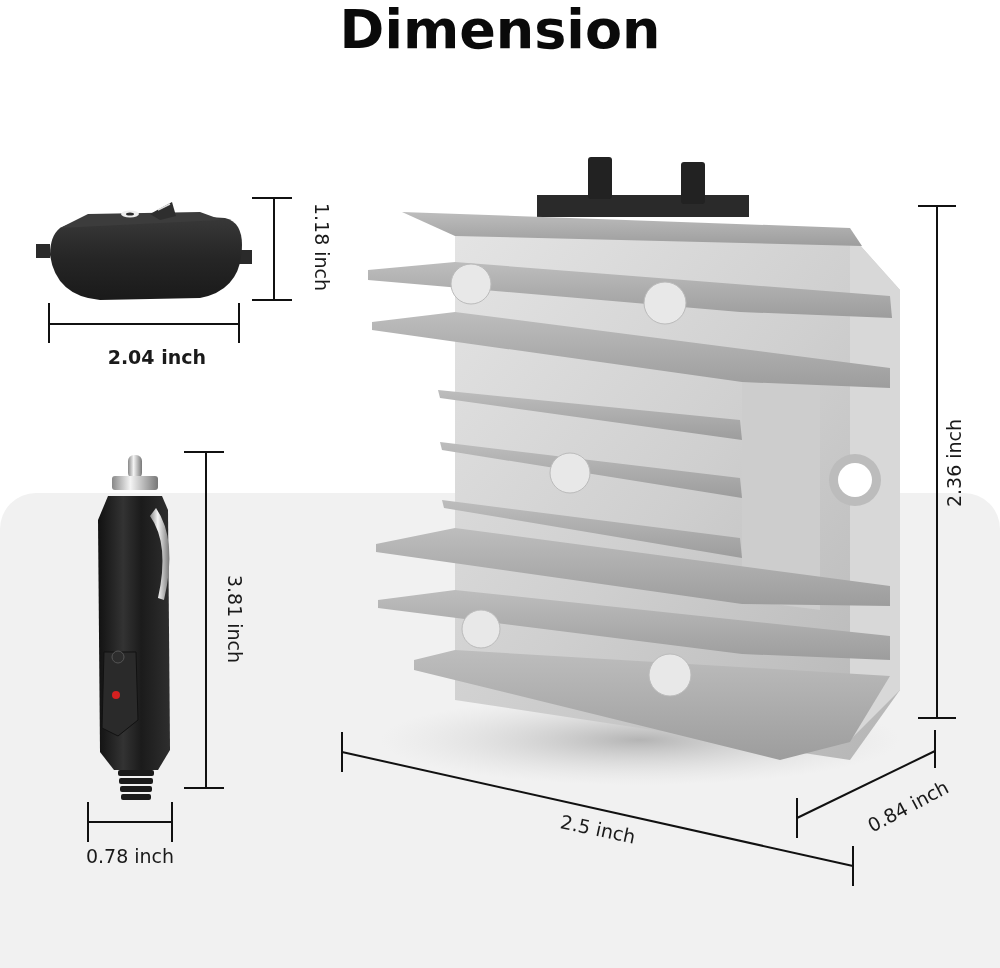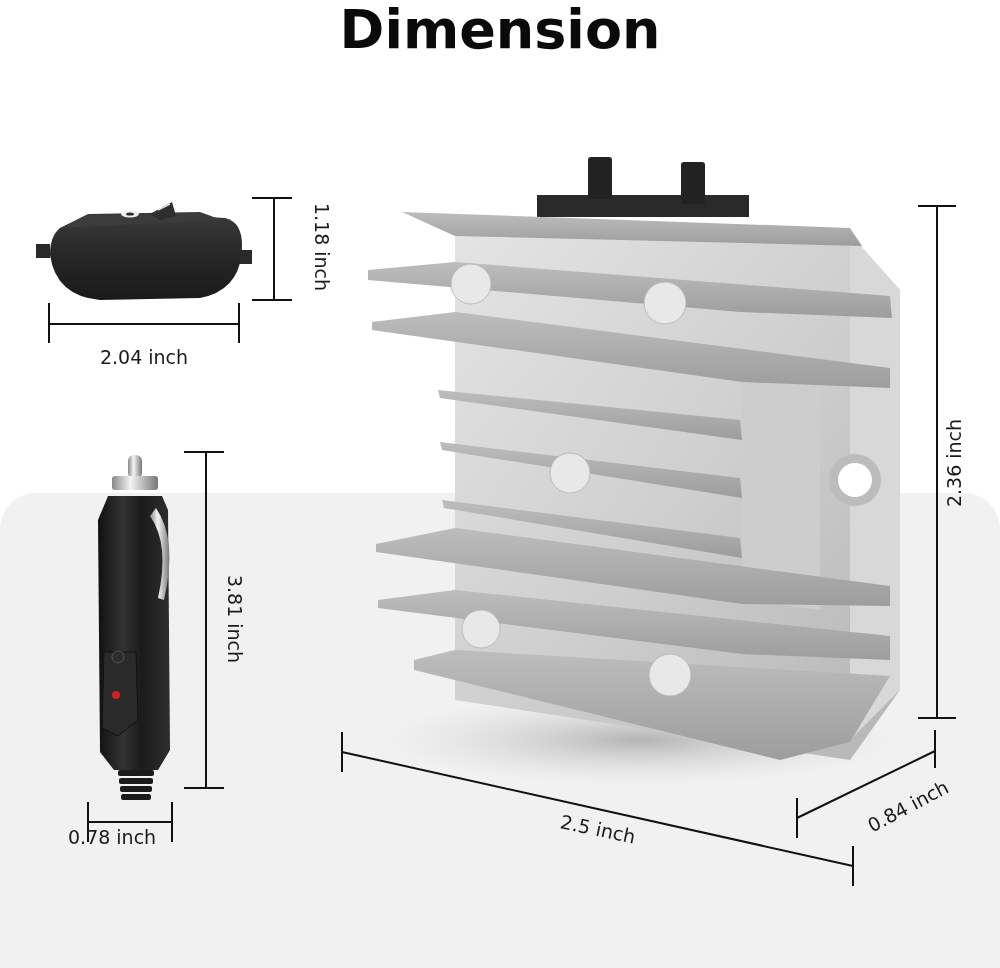--- a/index.html
+++ b/index.html
@@ -151,20 +151,20 @@
     <line x1="342" y1="732" x2="342" y2="772"></line>
     <line x1="342" y1="752" x2="853" y2="866"></line>
     <line x1="853" y1="846" x2="853" y2="886"></line>
     <line x1="797" y1="798" x2="797" y2="838"></line>
     <line x1="935" y1="730" x2="935" y2="768"></line>
     <line x1="797" y1="818" x2="935" y2="751"></line>
   </g>
 </svg>
 
 <div class="label" style="left:272px; top:236px; width:100px; text-align:center; transform: rotate(90deg); transform-origin:center;">1.18 inch</div>
-<div class="label" style="left:82px; top:346px; width:124px; text-align:center;">2.04 inch</div>
+<div class="label" style="left:82px; top:346px; width:124px; text-align:right;font-weight:bold;">2.04 inch</div>
 
 <div class="label" style="left:185px; top:608px; width:100px; text-align:center; transform: rotate(90deg); transform-origin:center;">3.81 inch</div>
-<div class="label" style="left:68px; top:826px; width:124px; text-align:left;">0.78 inch</div>
+<div class="label" style="left:68px; top:845px; width:124px; text-align:center;">0.78 inch</div>
 
 <div class="label" style="left:904px; top:452px; width:100px; text-align:center; transform: rotate(-90deg); transform-origin:center;">2.36 inch</div>
 <div class="label" style="left:548px; top:818px; width:100px; text-align:center; transform: rotate(12deg); transform-origin:center;">2.5 inch</div>
 <div class="label" style="left:856px; top:795px; width:104px; text-align:center; transform: rotate(-28deg); transform-origin:center;">0.84 inch</div>
 
 </body></html>

